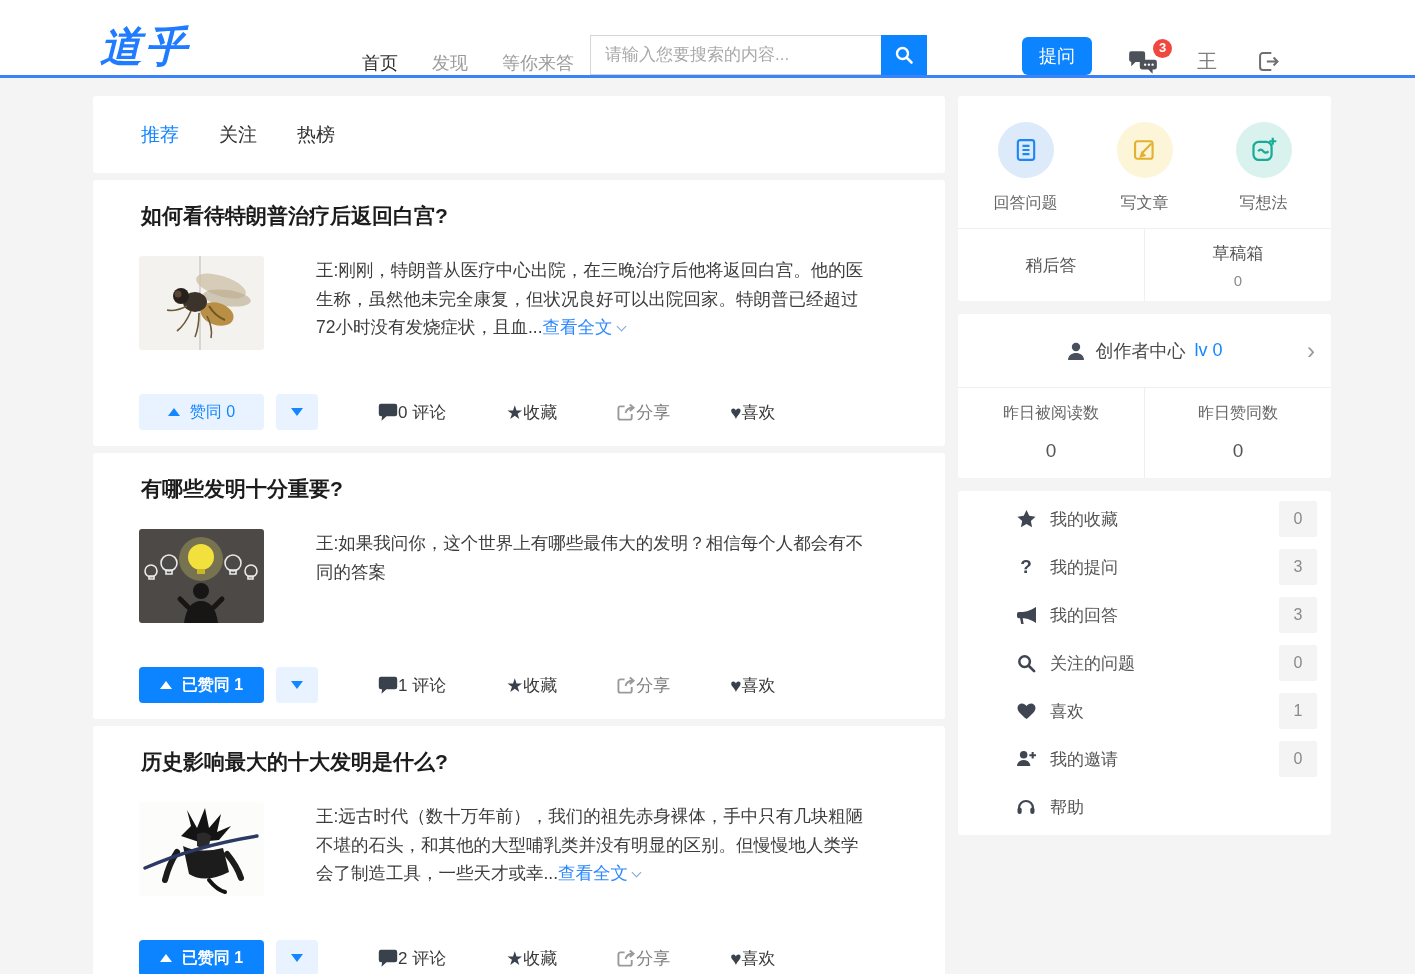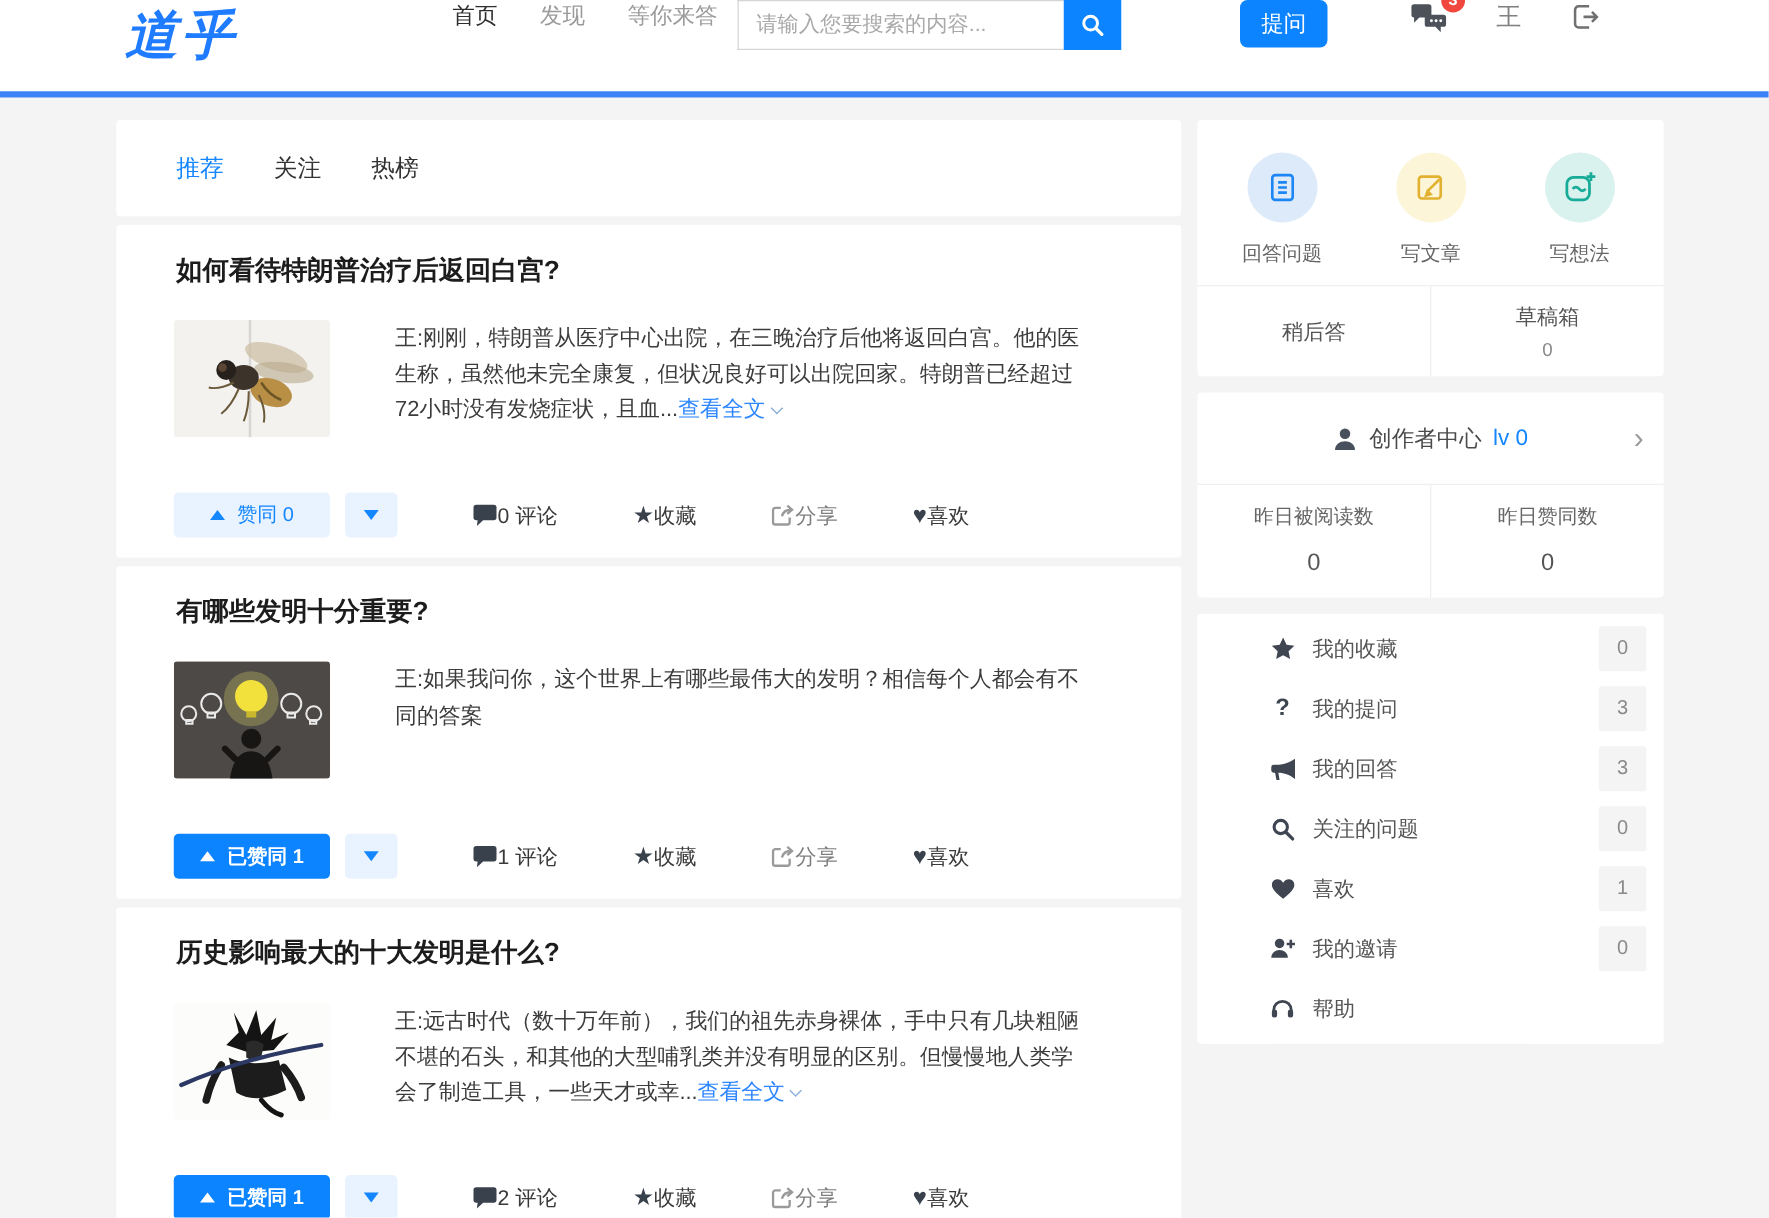--- a/index.html
+++ b/index.html
@@ -1,28 +1,28 @@
 <!DOCTYPE html>
 <html><head>
 <meta charset="utf-8">
 <style>
   * { box-sizing: border-box; margin: 0; padding: 0; }
   html, body { width: 1415px; height: 974px; overflow: hidden; }
   body { background: #f4f4f4; font-family: "Liberation Sans", sans-serif; color: #333; }
 
   
-  .navbar { height: 78px; background: #fff; border-bottom: 5px solid #3b82f6;
-            display: flex; align-items: flex-start; padding: 0 133px 0 100px; }
+  .navbar { height: 78px; background: #fff; border-bottom: 3px solid #3b82f6;
+            display: flex; align-items: flex-end; padding: 0 133px 0 100px; }
   .logo { font-family: "DejaVu Serif", serif; font-style: italic; font-weight: 700;
           font-size: 42px; color: #1f7bff; letter-spacing: 3px; cursor: pointer; flex: none; }
   .nav-links { display: flex; gap: 34px; margin-left: 172px; font-size: 18px; flex: none; }
   .nav-link { color: #9b9b9b; cursor: pointer; white-space: nowrap; }
   .nav-link.active { color: #2d2d2d; }
   .searchbar { display: flex; margin-left: 16px; flex: none; }
-  .searchbar input { width: 261px; height: 40px; border: 1px solid #d5d5d5; border-right: none;
+  .searchbar input { width: 291px; height: 40px; border: 1px solid #d5d5d5; border-right: none;
                      padding: 0 14px; font-size: 17px; color: #444; outline: none;
                      font-family: Liberation Sans, sans-serif; }
   .searchbar input::placeholder { color: #a9a9a9; }
   .search-btn { width: 46px; height: 40px; background: #0d84ff; border: none; cursor: pointer;
                 display: flex; align-items: center; justify-content: center; }
   .ask-btn { margin-left: 95px; width: 70px; height: 38px; background: #0d84ff; color: #fff;
              font-size: 18px; border: none; border-radius: 6px; cursor: pointer; flex: none;
              font-family: "Liberation Sans", sans-serif; }
   .nav-right { margin-left: auto; display: flex; align-items: center; gap: 38px; }
   .msg-wrap { position: relative; cursor: pointer; line-height: 0; }

